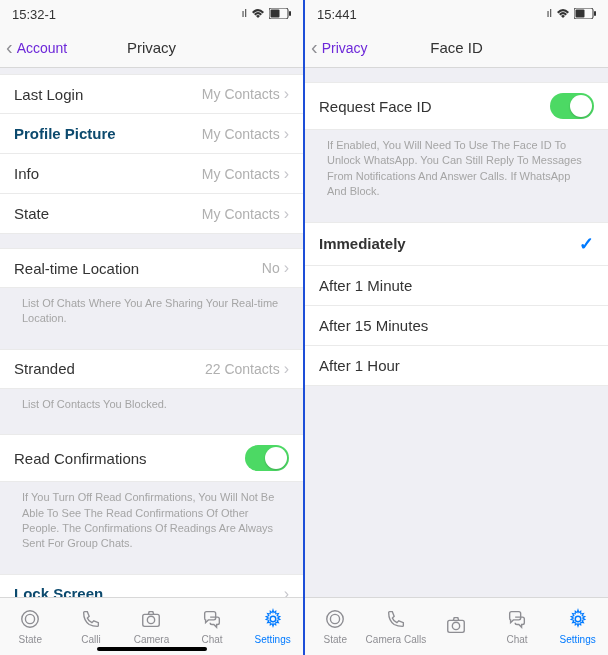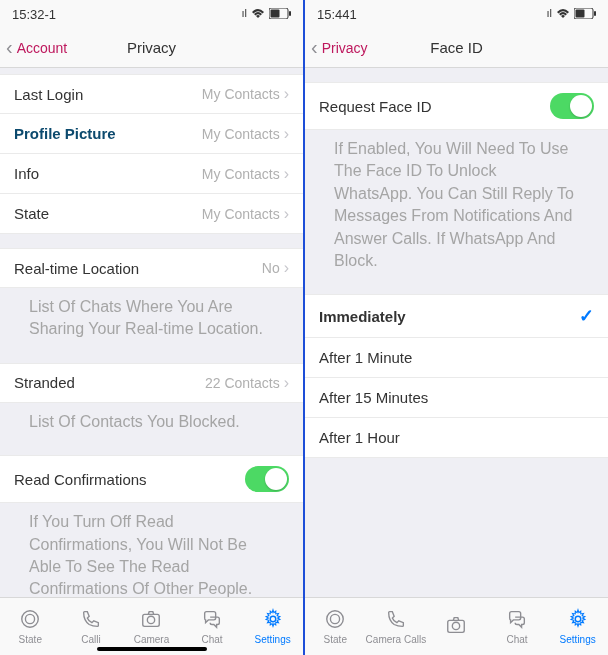--- a/index.html
+++ b/index.html
@@ -5,33 +5,33 @@
     * { margin: 0; padding: 0; box-sizing: border-box; font-family: -apple-system, "Helvetica Neue", Arial, sans-serif; }
     body { background: #f0f0f0; display: flex; width: 608px; height: 655px; overflow: hidden; }
     .phone { flex: 1; background: #efeff4; display: flex; flex-direction: column; position: relative; }
     .phone + .phone { border-left: 2px solid #1d4ed8; }
     
     .status-bar { height: 28px; background: #f9f9f9; display: flex; align-items: center; justify-content: space-between; padding: 0 12px; font-size: 13px; color: #333; font-weight: 500; }
     .status-right { display: flex; gap: 4px; }
     .sig { font-size: 11px; }
     
     .nav { height: 40px; background: #f9f9f9; border-bottom: 1px solid #d8d8d8; display: flex; align-items: center; position: relative; }
-    .back { color: #be185d; font-size: 14px; padding-left: 6px; display: flex; align-items: center; gap: 2px; }
+    .back { color: #6d28d9; font-size: 14px; padding-left: 6px; display: flex; align-items: center; gap: 2px; }
     .back::before { content: "‹"; font-size: 20px; font-weight: 300; color: #8e8e93; margin-right: 2px; }
     .title { position: absolute; left: 50%; transform: translateX(-50%); font-size: 15px; color: #333; font-weight: 400; }
     
     .content { flex: 1; overflow-y: auto; padding-bottom: 60px; }
     .group { margin-top: 14px; }
     .cell { background: #fff; padding: 10px 14px; border-bottom: 1px solid #eaeaea; display: flex; align-items: center; justify-content: space-between; min-height: 40px; }
     .cell:first-child { border-top: 1px solid #eaeaea; }
     .cell-label { font-size: 15px; color: #333; }
     .cell-label.bold { font-weight: 700; font-size: 15px; color: #0c4a6e; }
     .cell-value { font-size: 14px; color: #b0b0b0; display: flex; align-items: center; }
     .chev { color: #c7c7cc; margin-left: 4px; font-size: 16px; }
-    .footer-text { padding: 8px 29px; font-size: 16px; color: #a5a5a5; line-height: 1.4; }
+    .footer-text { padding: 8px 22px; font-size: 11px; color: #a5a5a5; line-height: 1.4; }
     
     .toggle { width: 44px; height: 26px; background: #4cd964; border-radius: 13px; position: relative; }
     .toggle::after { content: ""; position: absolute; right: 2px; top: 2px; width: 22px; height: 22px; background: #fff; border-radius: 50%; box-shadow: 0 1px 2px rgba(0,0,0,0.2); }
     
     .check { color: #007aff; font-size: 18px; font-weight: 600; }
     
     .tabbar { position: absolute; bottom: 0; left: 0; right: 0; height: 58px; background: #f9f9f9; border-top: 1px solid #d8d8d8; display: flex; }
     .tab { flex: 1; display: flex; flex-direction: column; align-items: center; justify-content: center; gap: 2px; font-size: 10px; color: #8e8e93; }
     .tab.active { color: #007aff; }
     .tab svg { width: 22px; height: 22px; }

